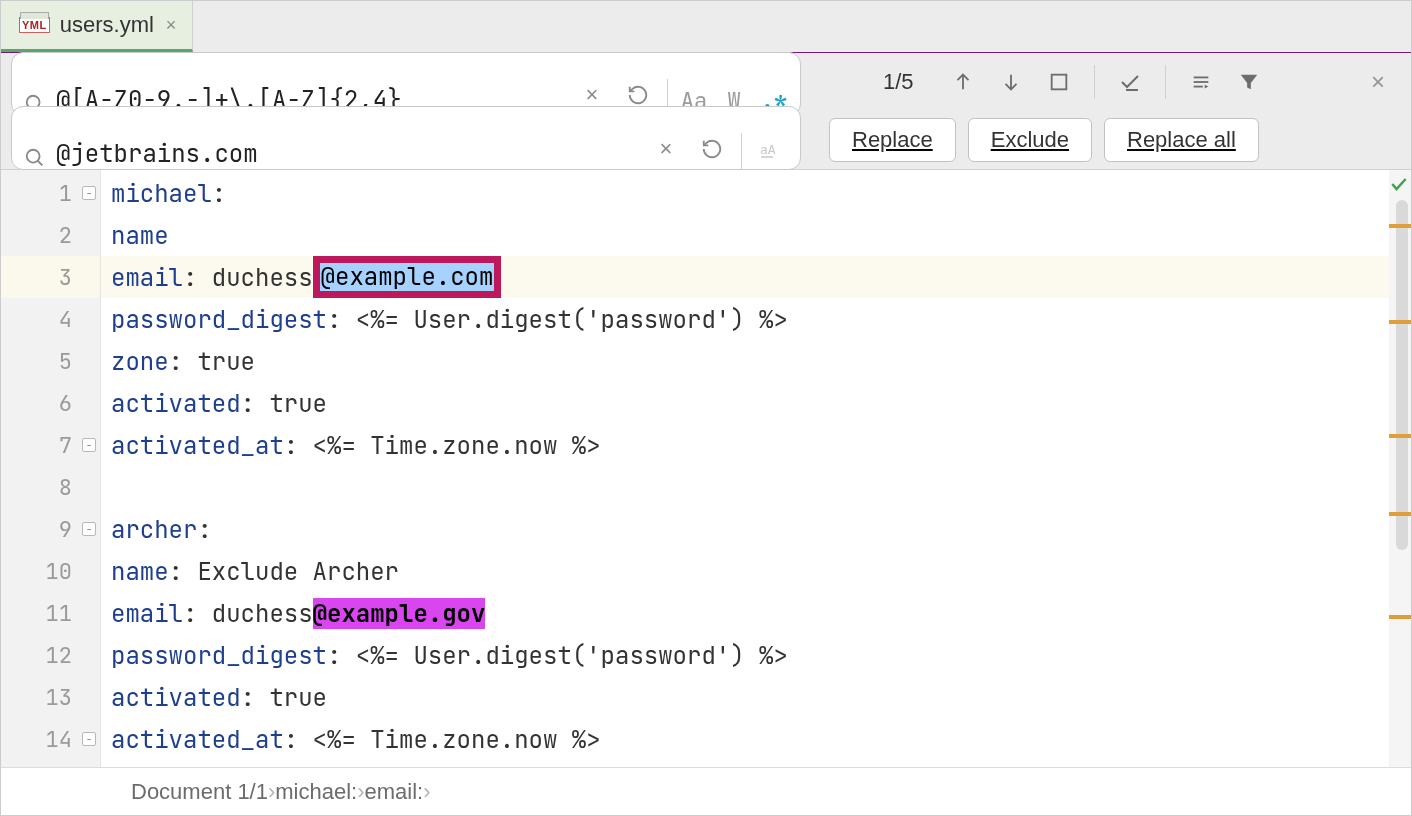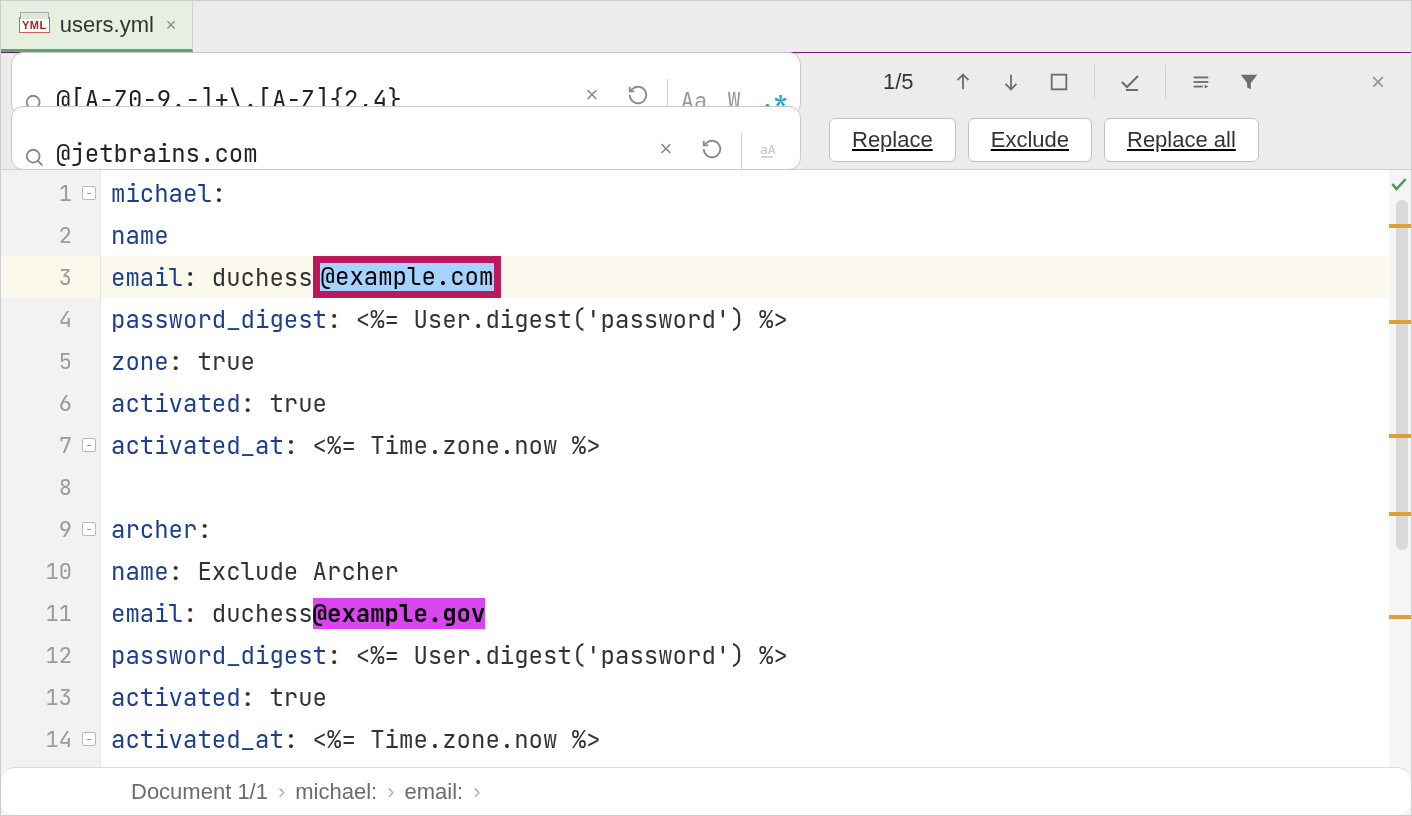--- a/index.html
+++ b/index.html
@@ -45,21 +45,21 @@
   .hl-sel { background:#a6d2ff; border:7px solid #be185d; display:inline-block; line-height:28px; padding:0 1px;}
   .hl-mark { background:#d946ef; display:inline-block;font-weight:bold;}
 
   
   .markers { position:absolute; right:0; top:0; bottom:0; width:22px; background:#f5f5f5;}
   .check { position:absolute; top:4px; right:2px; color:#3fa24c;}
   .scroll-thumb { position:absolute; right:3px; top:30px; width:12px; height:350px; background:#d9d9d9; border-radius:6px;}
   .mark { position:absolute; right:0; width:22px; height:4px; background:#e09e3a;}
 
   
-  .breadcrumb { height:48px; border-top:1px solid #dcdcdc; background:#fff; display:flex; align-items:center; padding-left:130px; font-size:22px; color:#6c6c6c; gap:10px;border-radius:14px;}
+  .breadcrumb { height:48px; border-top:1px solid #dcdcdc; background:#fff; display:flex; align-items:center; padding-left:130px; font-size:22px; color:#6c6c6c; gap:0;}
   .bc-sep { color:#b5b5b5;}
 </style>
 </head>
 <body>
 
 <div class="root">
 
   <div class="tabbar">
     <div class="tab">
       <span class="yml-badge">YML</span>

